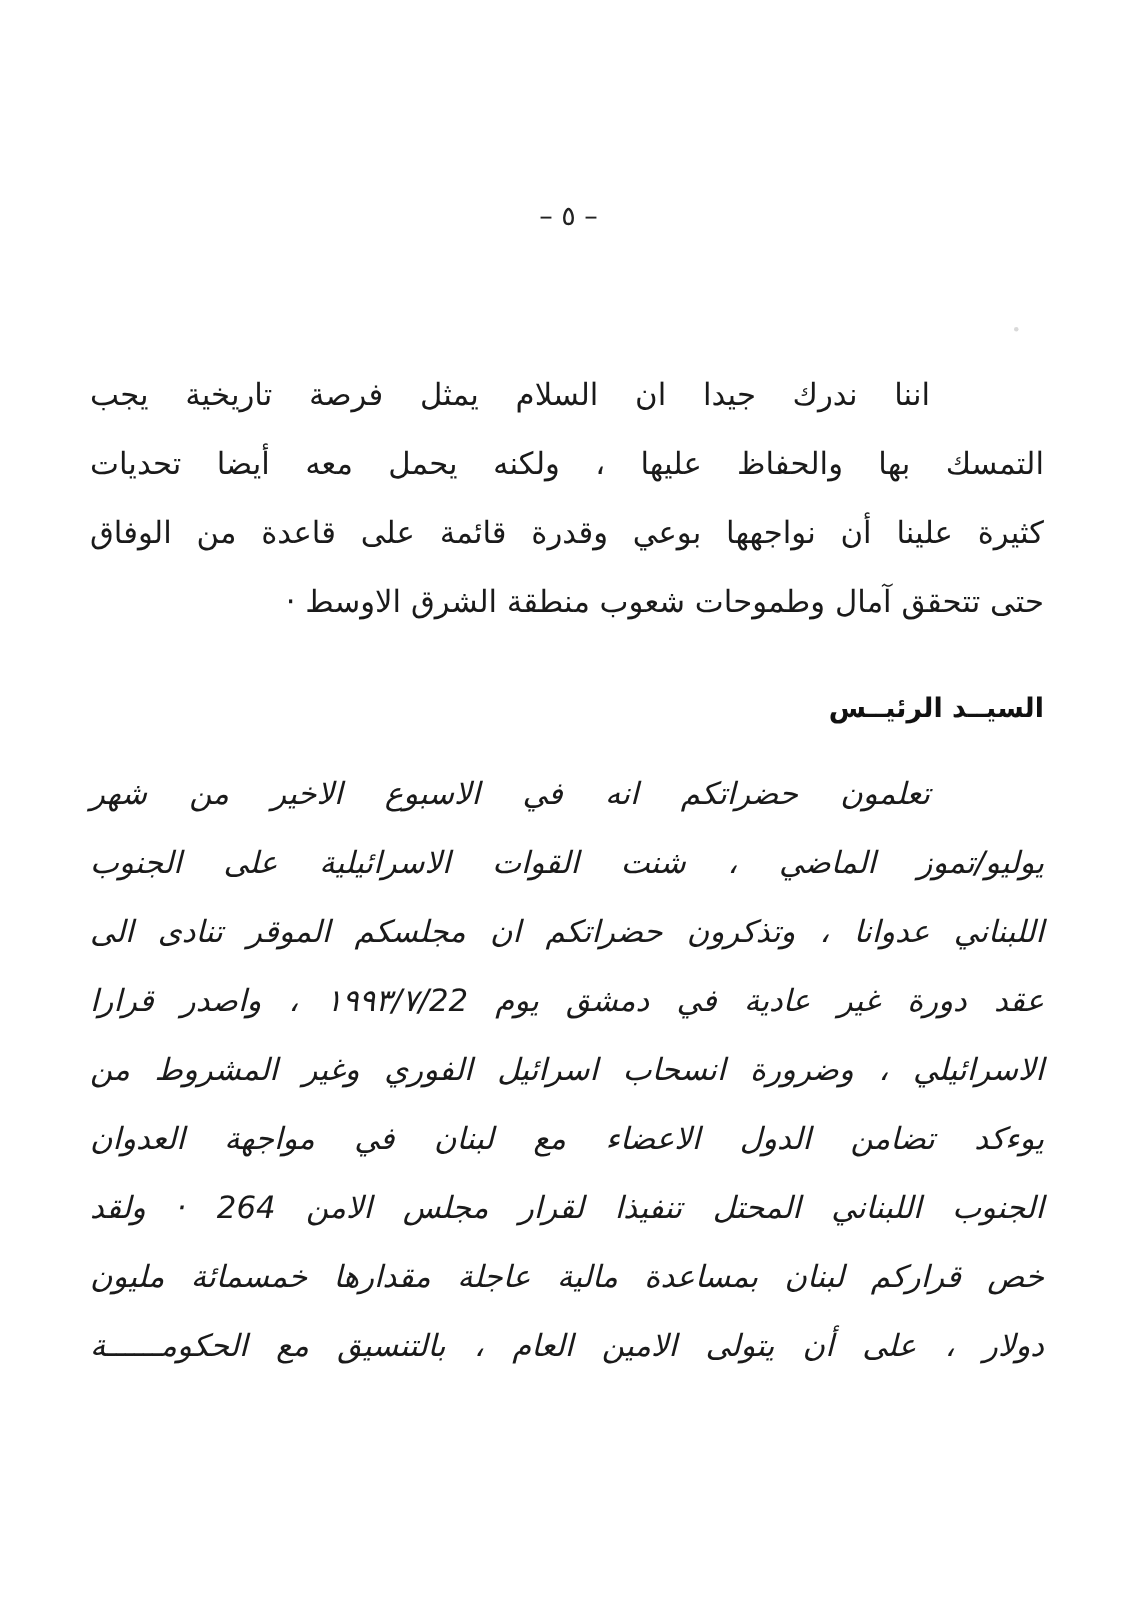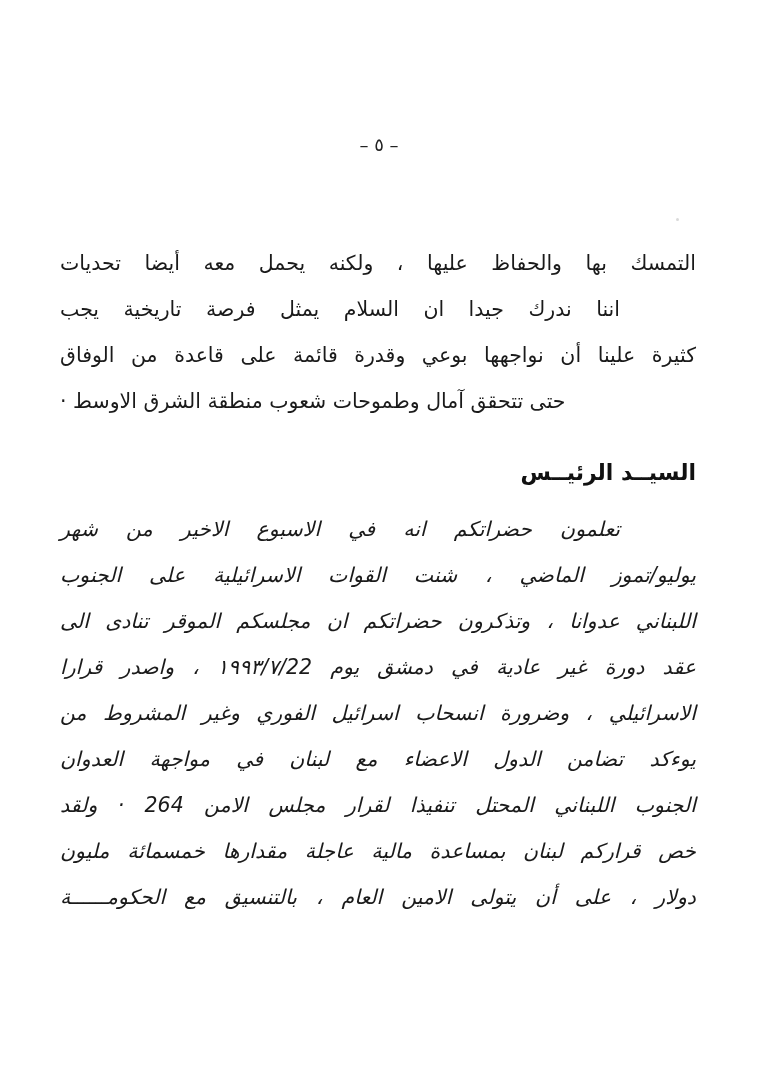--- a/index.html
+++ b/index.html
@@ -41,38 +41,38 @@
     direction: rtl;
   }
 
   .line {
     display: block;
     line-height: 46px;
     height: 46px;
     font-size: 20.5px;
     white-space: nowrap;
     color: #1a1a1a;
-    text-align: left;
+    text-align: right;
   }
 
   
   .line.j {
     white-space: normal;
     text-align: justify;
     text-align-last: justify;
   }
 
   
   .line.indent { padding-right: 76px; }
 
   .section-heading {
     margin-top: 26px;
     height: 46px;
     line-height: 46px;
-    font-size: 22px;
+    font-size: 18px;
     font-weight: bold;
     color: #111;
     text-align: right;
   }
 
   .para-2 { margin-top: 10px; font-style: italic; }
 
   
   .speck {
     position: absolute;
@@ -90,22 +90,22 @@
 
 <div class="page">
 
   <div class="page-number">– ٥ –</div>
 
   <div class="speck"></div>
 
   <div class="content">
 
     <div class="para-1">
+      <div class="line j indent">اننا ندرك جيدا ان السلام يمثل فرصة تاريخية يجب</div>
       <div class="line j">التمسك بها والحفاظ عليها ، ولكنه يحمل معه أيضا تحديات</div>
-      <div class="line j indent">اننا ندرك جيدا ان السلام يمثل فرصة تاريخية يجب</div>
       <div class="line j">كثيرة علينا أن نواجهها بوعي وقدرة قائمة على قاعدة من الوفاق</div>
       <div class="line">حتى تتحقق آمال وطموحات شعوب منطقة الشرق الاوسط ·</div>
     </div>
 
     <div class="section-heading">السيــد الرئيــس</div>
 
     <div class="para-2">
       <div class="line j indent">تعلمون حضراتكم انه في الاسبوع الاخير من شهر</div>
       <div class="line j">يوليو/تموز الماضي ، شنت القوات الاسرائيلية على الجنوب</div>
       <div class="line j">اللبناني عدوانا ، وتذكرون حضراتكم ان مجلسكم الموقر تنادى الى</div>

